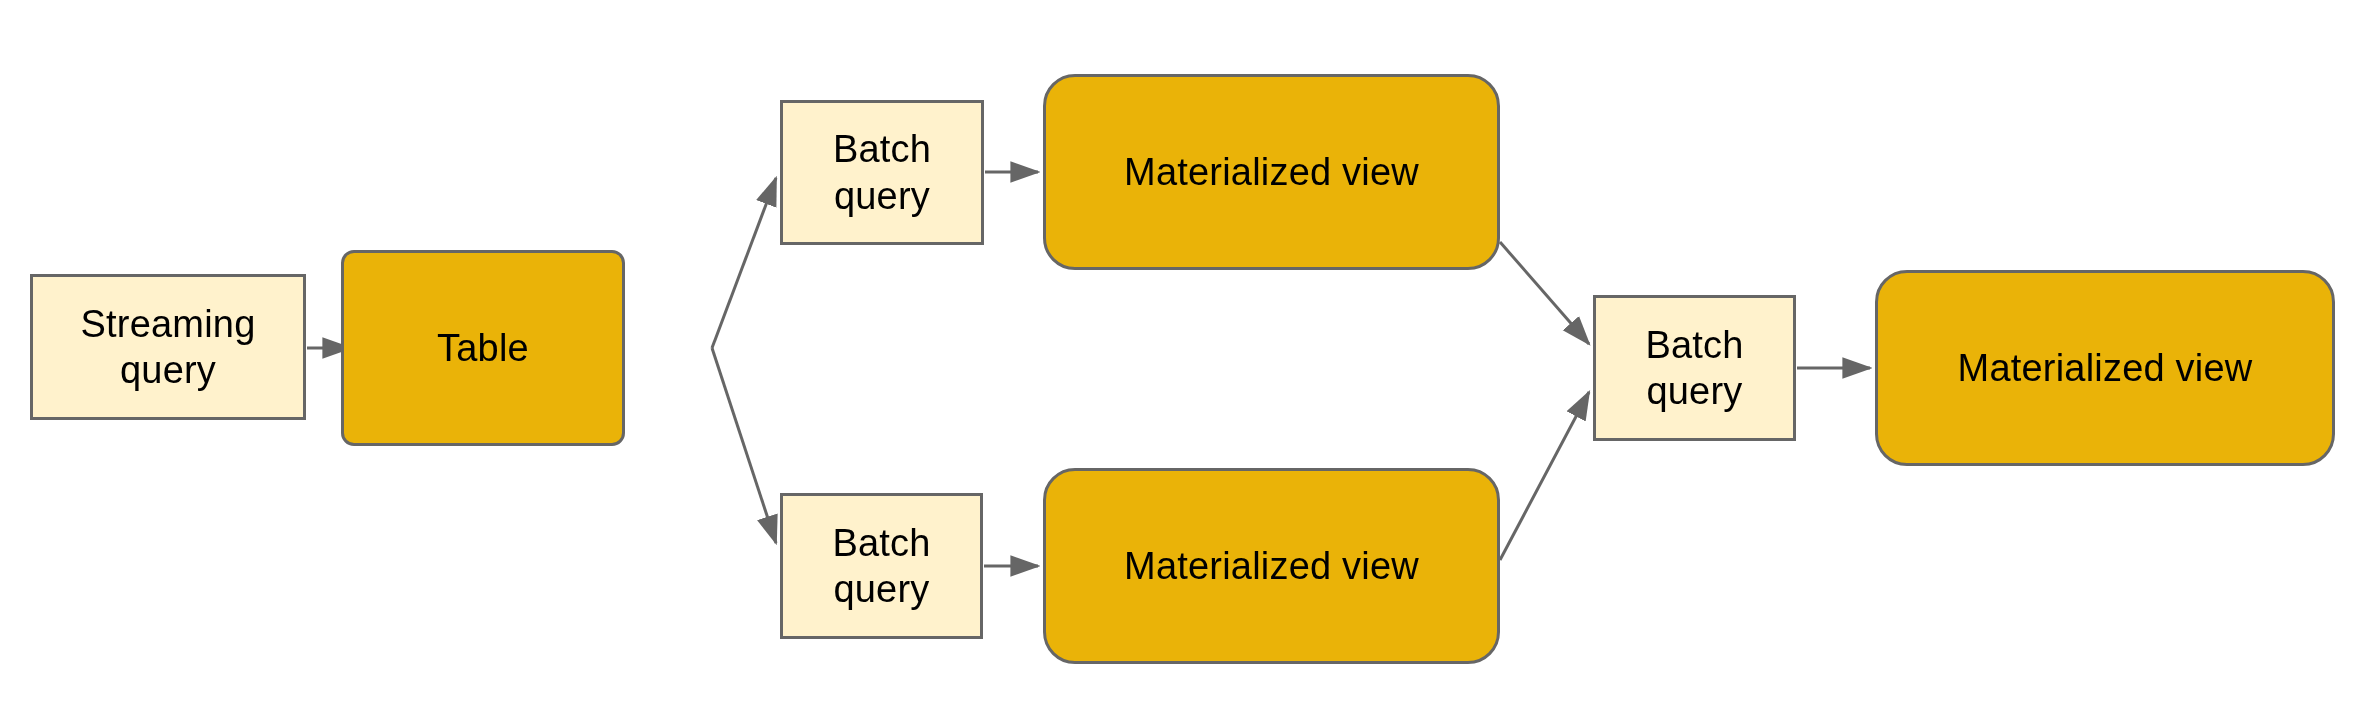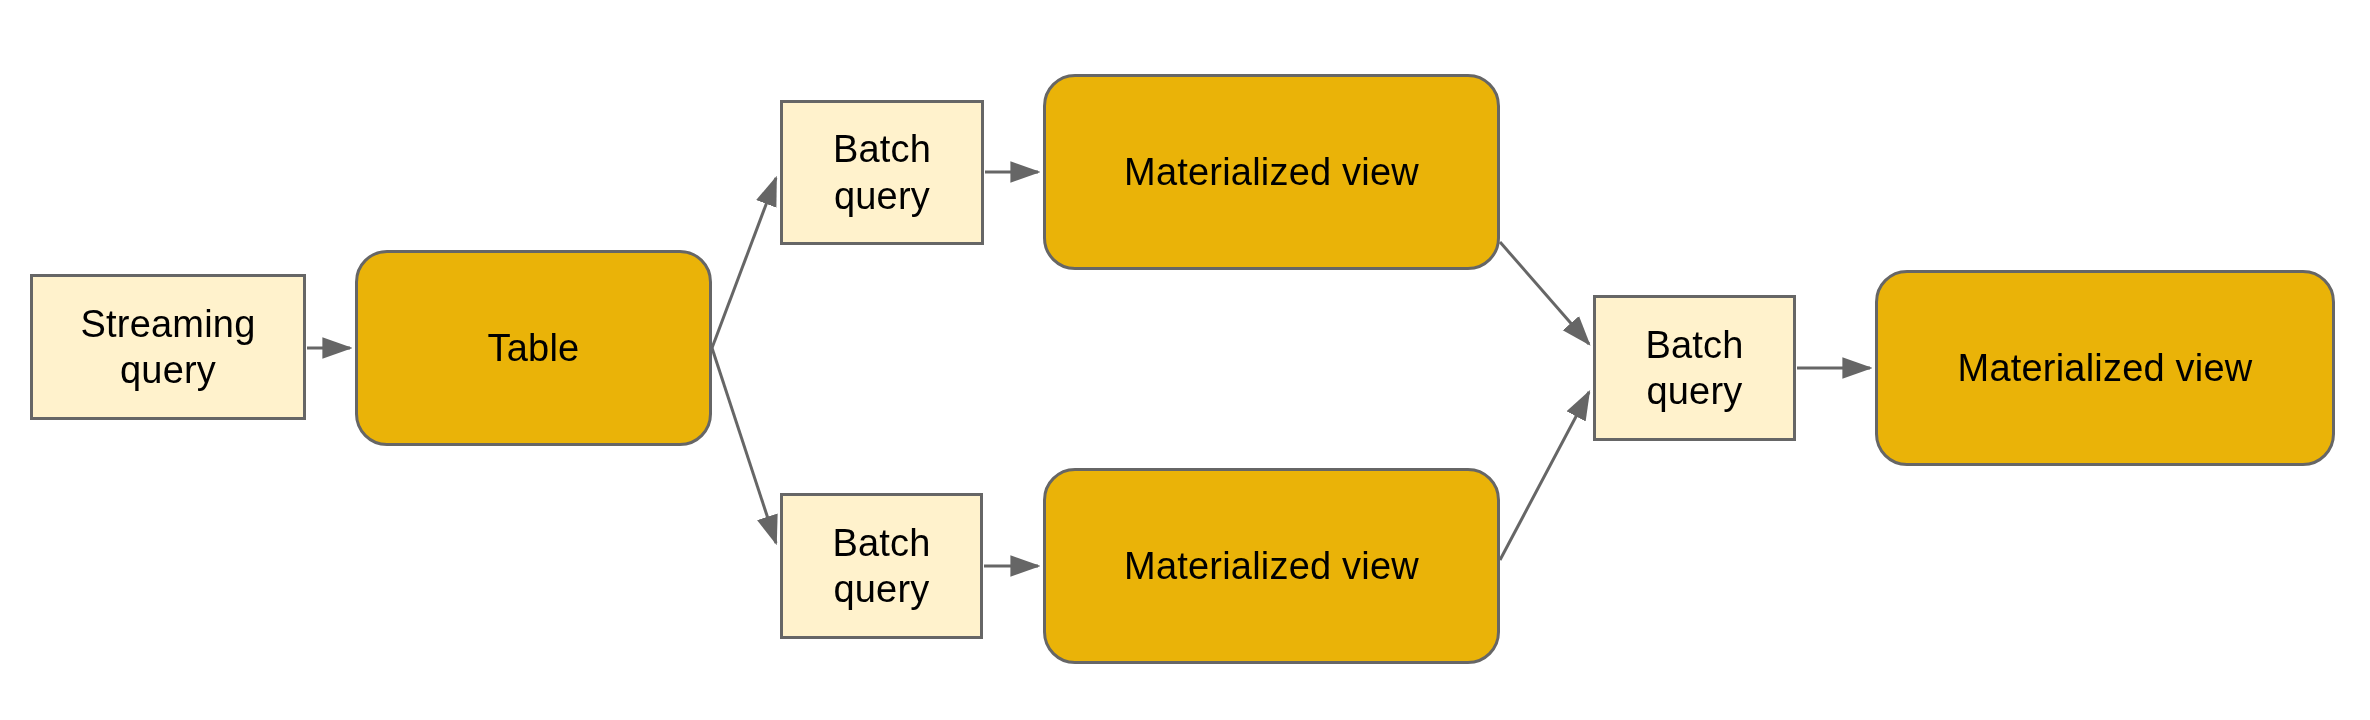--- a/index.html
+++ b/index.html
@@ -71,21 +71,21 @@
         <line x1="1500" y1="560" x2="1589" y2="392" stroke="#666666" stroke-width="3" marker-end="url(#arrowhead)"></line>
         <line x1="1797" y1="368" x2="1870" y2="368" stroke="#666666" stroke-width="3" marker-end="url(#arrowhead)"></line>
       </g>
   </svg>
 
   <div class="node node-process" style="left: 30px; top: 274px; width: 276px; height: 146px; border-radius: 0px;">
     <span class="node-label">Streaming
 query</span>
   </div>
 
-  <div class="node node-store" style="left: 355px; top: 250px; width: 357px; height: 196px;">
+  <div class="node node-store" style="left: 341px; top: 250px; width: 284px; height: 196px; border-radius: 13px;">
     <span class="node-label">Table</span>
   </div>
 
   <div class="node node-process" style="left: 780px; top: 100px; width: 204px; height: 145px; border-radius: 0px;">
     <span class="node-label">Batch
 query</span>
   </div>
 
   <div class="node node-store" style="left: 1043px; top: 74px; width: 457px; height: 196px;">
     <span class="node-label">Materialized view</span>

